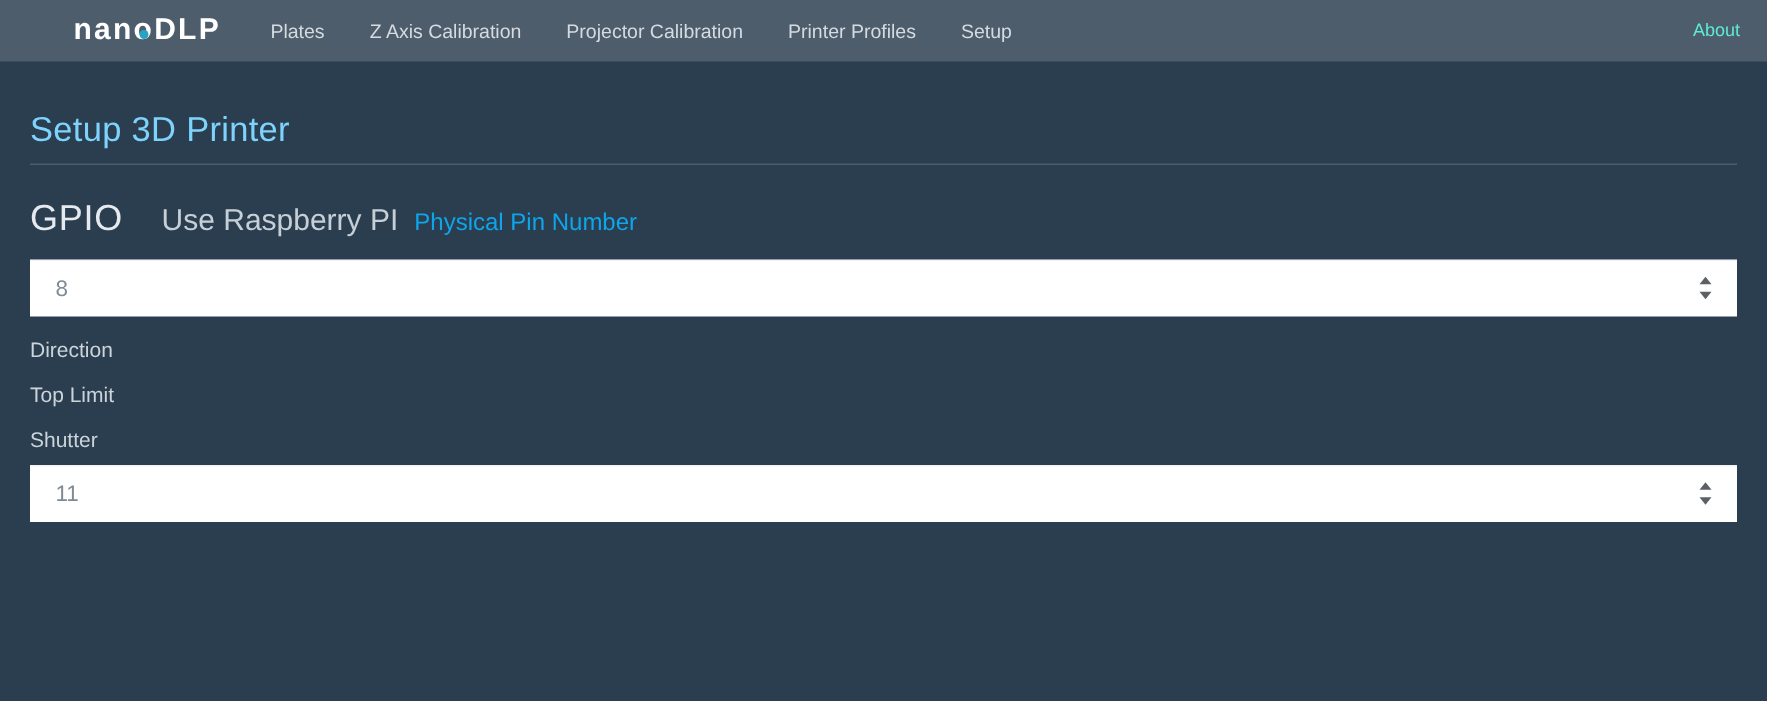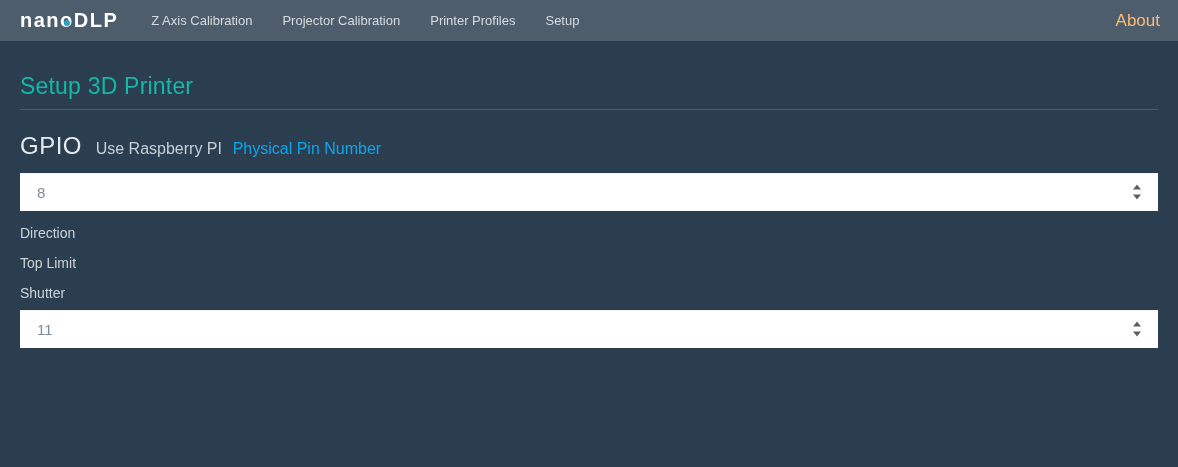--- a/index.html
+++ b/index.html
@@ -8,20 +8,21 @@
     font-family: "Liberation Sans", sans-serif;
     background: #2b3e50;
   }
 
   
   .navbar {
     height: 41px;
     background: #4e5d6c;
     display: flex;
     align-items: center;
+    padding-left: 29px;
   }
   .brand {
     padding: 0 18px 0 20px;
     color: #ffffff;
     font-size: 20px;
     font-weight: bold;
     letter-spacing: 1.5px;
     cursor: pointer;
     display: flex;
     align-items: center;
@@ -43,50 +44,50 @@
     align-items: center;
     padding: 0 15px;
     font-size: 13px;
     color: #d5dbe0;
     cursor: pointer;
     line-height: 41px;
   }
   .nav-right {
     margin-left: auto;
     padding: 0 18px;
-    font-size: 17px;
-    color: #fdba74;
+    font-size: 12px;
+    color: #5eead4;
     cursor: pointer;
     line-height: 41px;
   }
 
   
   .container { padding: 0 20px; }
 
   .page-title {
     margin-top: 32px;
     font-size: 23px;
     font-weight: 400;
-    color: #14b8a6;
+    color: #7dd3fc;
     padding-bottom: 9px;
     border-bottom: 1px solid #4a5c6d;
     letter-spacing: 0.2px;
   }
 
   .section-heading {
     margin-top: 22px;
     margin-bottom: 13px;
     color: #e6eaee;
     font-weight: 400;
   }
   .section-heading .big { font-size: 24px; letter-spacing: 0.5px; }
   .section-heading .small {
-    font-size: 16px;
+    font-size: 20px;
     color: #c6cfd6;
-    margin-left: 7px;
+    margin-left: 19px;
   }
   .section-heading a.pin-link {
     color: #0ea5e9;
     text-decoration: none;
     font-size: 16px;
     margin-left: 4px;
     cursor: pointer;
   }
 
   
@@ -139,20 +140,21 @@
 </head>
 <body>
 
 <div class="navbar">
   <div class="brand">
     <span>nan</span>
       <span class="brand-o">o</span>
       <span>DLP</span>
   </div>
   <div class="nav-items">
+    <div class="nav-item">Plates</div>
     <div class="nav-item">Z Axis Calibration</div>
     <div class="nav-item">Projector Calibration</div>
     <div class="nav-item">Printer Profiles</div>
     <div class="nav-item">Setup</div>
   </div>
   <div class="nav-right">About</div>
 </div>
 
 <div class="container">
 

